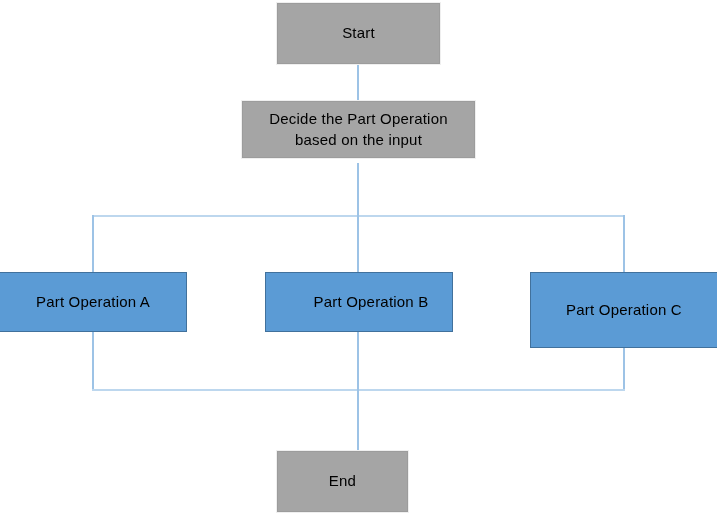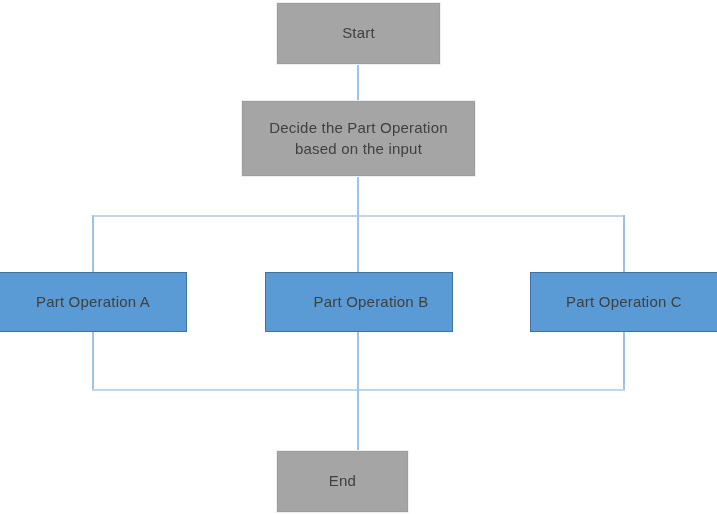--- a/index.html
+++ b/index.html
@@ -28,21 +28,21 @@
   .conn.pale { background: #bdd7ee; }
 
   
   .node {
     position: absolute;
     box-sizing: border-box;
     display: flex;
     align-items: center;
     justify-content: center;
     text-align: center;
-    color: #404040;
+    color: #000000;
     font-size: 15px;
     line-height: 1.35;
     letter-spacing: 0.2px;
     padding: 2px 8px;
     z-index: 2;
   }
   .node.gray {
     background: #a5a5a5;
     border: 1px solid #9c9c9c;
     box-shadow: 0 0 0 1px #efefef;
@@ -51,24 +51,24 @@
     background: #5b9bd5;
     border: 1px solid #41719c;
   }
   .node .label {
     white-space: pre-line;
     display: block;
   }
 
   
   #node-start     { left: 277px; top: 3px;   width: 163px; height: 61px; }
-  #node-decide    { left: 242px; top: 101px; width: 233px; height: 75px; }
+  #node-decide    { left: 242px; top: 101px; width: 233px; height: 57px; }
   #node-op-a      { left: -1px;  top: 272px; width: 188px; height: 60px; }
   #node-op-b      { left: 265px; top: 272px; width: 188px; height: 60px; padding-left: 32px; }
-  #node-op-c      { left: 530px; top: 272px; width: 188px; height: 60px; }
+  #node-op-c      { left: 530px; top: 272px; width: 188px; height: 76px; }
   #node-end       { left: 277px; top: 451px; width: 131px; height: 61px; }
 
   
   #conn-start-decide { left: 357px; top: 63px;  height: 39px; }
   #conn-decide-down  { left: 357px; top: 163px; height: 53px; }
   #conn-branch-bus   { left: 92px;  top: 215px; width: 533px; }
   #conn-branch-left  { left: 92px;  top: 215px; height: 58px; }
   #conn-branch-right { left: 623px; top: 215px; height: 58px; }
   #conn-branch-mid   { left: 357px; top: 215px; height: 58px; }
   #conn-merge-left   { left: 92px;  top: 331px; height: 59px; }

